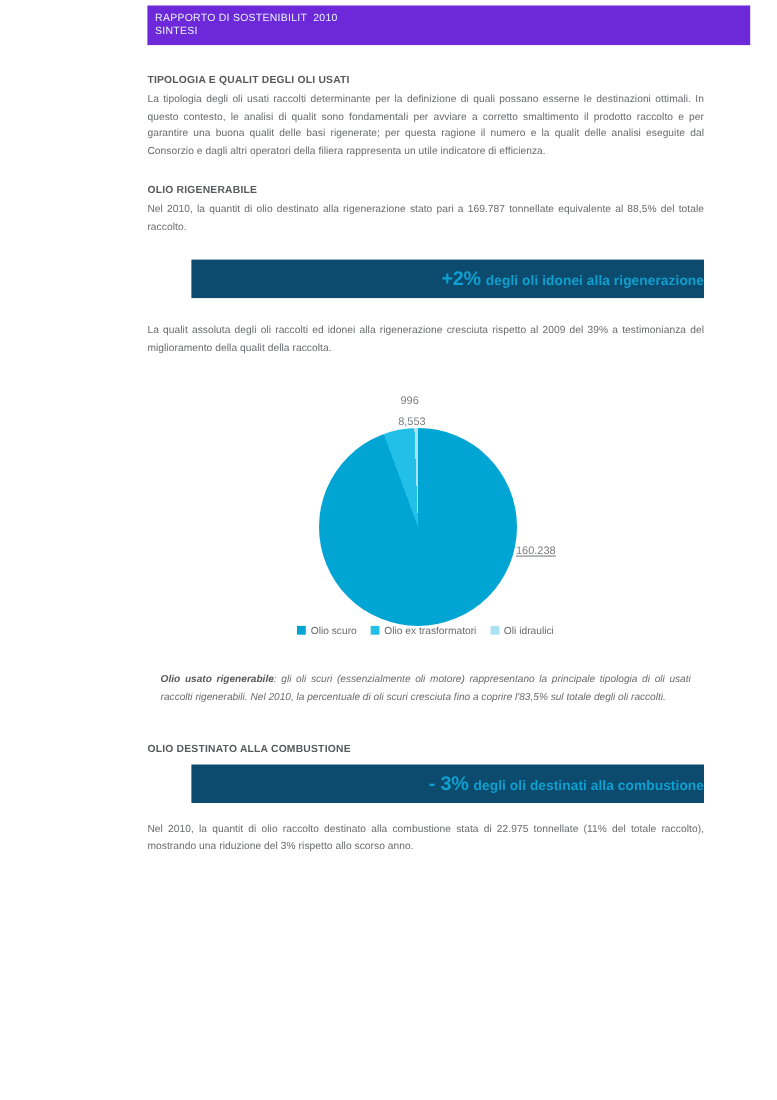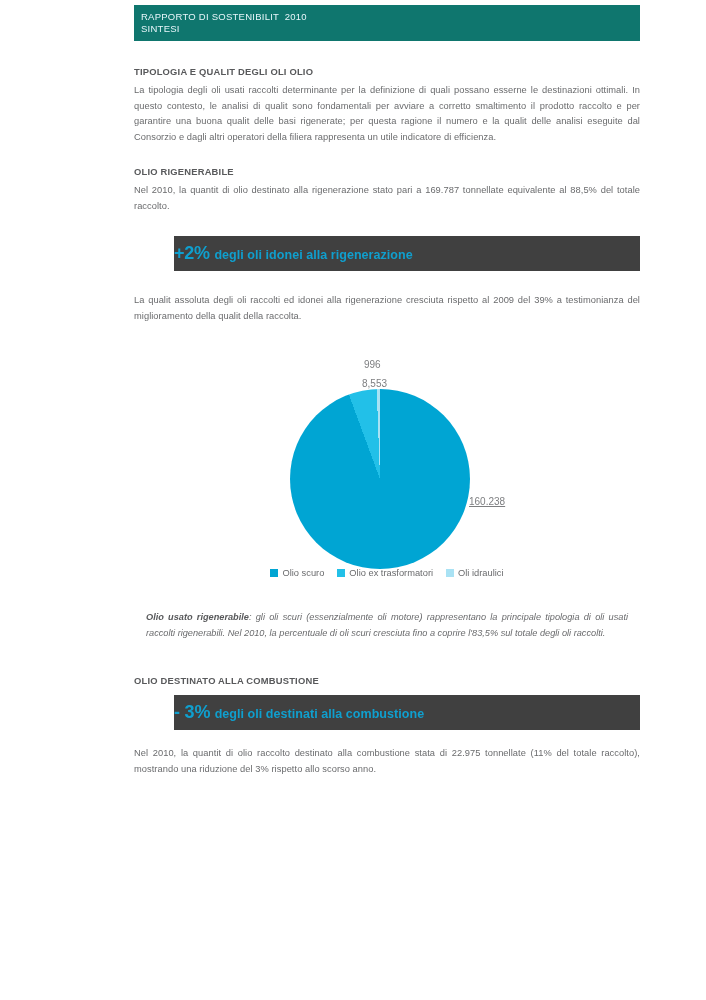--- a/index.html
+++ b/index.html
@@ -21,23 +21,23 @@
     width: 706px;
     height: 1000px;
     overflow: hidden;
   }
 
   
   .header-bar {
     position: absolute;
     left: 134px;
     top: 5px;
-    width: 506px;
+    width: 548px;
     height: 36px;
-    background: #0f766e;
+    background: #6d28d9;
     box-sizing: border-box;
     padding: 6px 0 0 7px;
   }
   .header-line {
     color: #e8f6fb;
     font-size: 9.5px;
     letter-spacing: 0.25px;
     line-height: 11.5px;
     white-space: pre;
   }
@@ -76,25 +76,25 @@
     text-align: justify;
   }
   p.italic-note b {
     font-weight: bold;
     font-style: italic;
     color: #58595B;
   }
 
   
   .banner {
-    background: #404040;
+    background: #0c4a6e;
     height: 35px;
     display: flex;
     align-items: center;
-    justify-content: flex-start;
+    justify-content: flex-end;
     box-sizing: border-box;
     margin-left: 40px;
   }
   .banner-inner {
     white-space: nowrap;
     color: #0F9FCE;
   }
   .banner-big {
     font-size: 18px;
     font-weight: bold;
@@ -177,21 +177,21 @@
 
   <div class="header-bar">
     <div class="header-line">RAPPORTO DI SOSTENIBILIT  2010</div>
     <div class="header-line">SINTESI</div>
   </div>
 
   <div class="content">
 
     <div style="height:66px"></div>
 
-    <div class="sec-head">TIPOLOGIA E QUALIT   DEGLI OLI OLIO</div>
+    <div class="sec-head">TIPOLOGIA E QUALIT   DEGLI OLI USATI</div>
     <div style="height:6px"></div>
     <p class="body-text">La tipologia degli oli usati raccolti   determinante per la definizione di quali possano esserne le destinazioni ottimali. In questo contesto, le analisi di qualit   sono fondamentali per avviare a corretto smaltimento il prodotto raccolto e per garantire una buona qualit   delle basi rigenerate; per questa ragione il numero e la qualit   delle analisi eseguite dal Consorzio e dagli altri operatori della filiera rappresenta un utile indicatore di efficienza.</p>
 
     <div style="height:21px"></div>
 
     <div class="sec-head">OLIO RIGENERABILE</div>
     <div style="height:6px"></div>
     <p class="body-text">Nel 2010, la quantit   di olio destinato alla rigenerazione   stato pari a 169.787 tonnellate equivalente al 88,5% del totale raccolto.</p>
 
     <div style="height:22px"></div>

